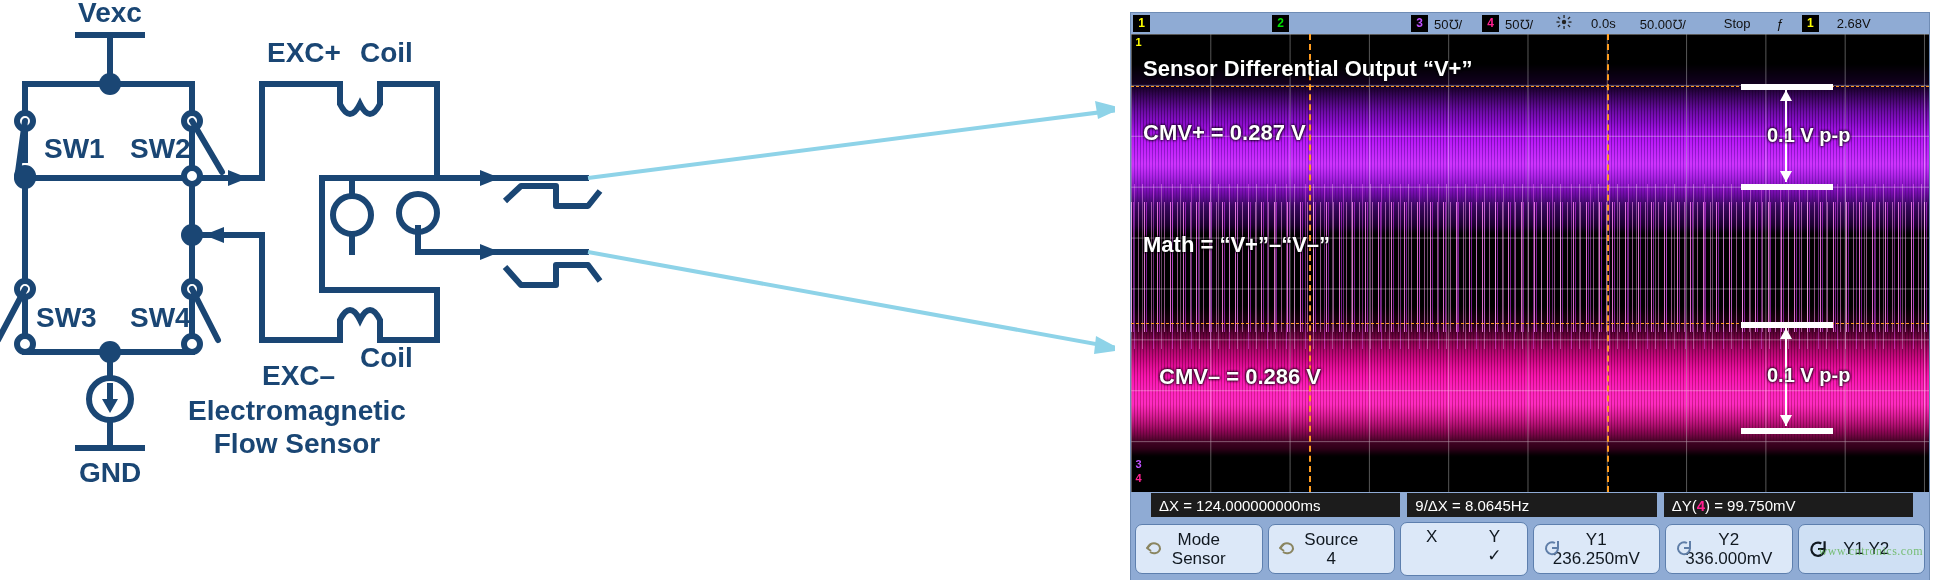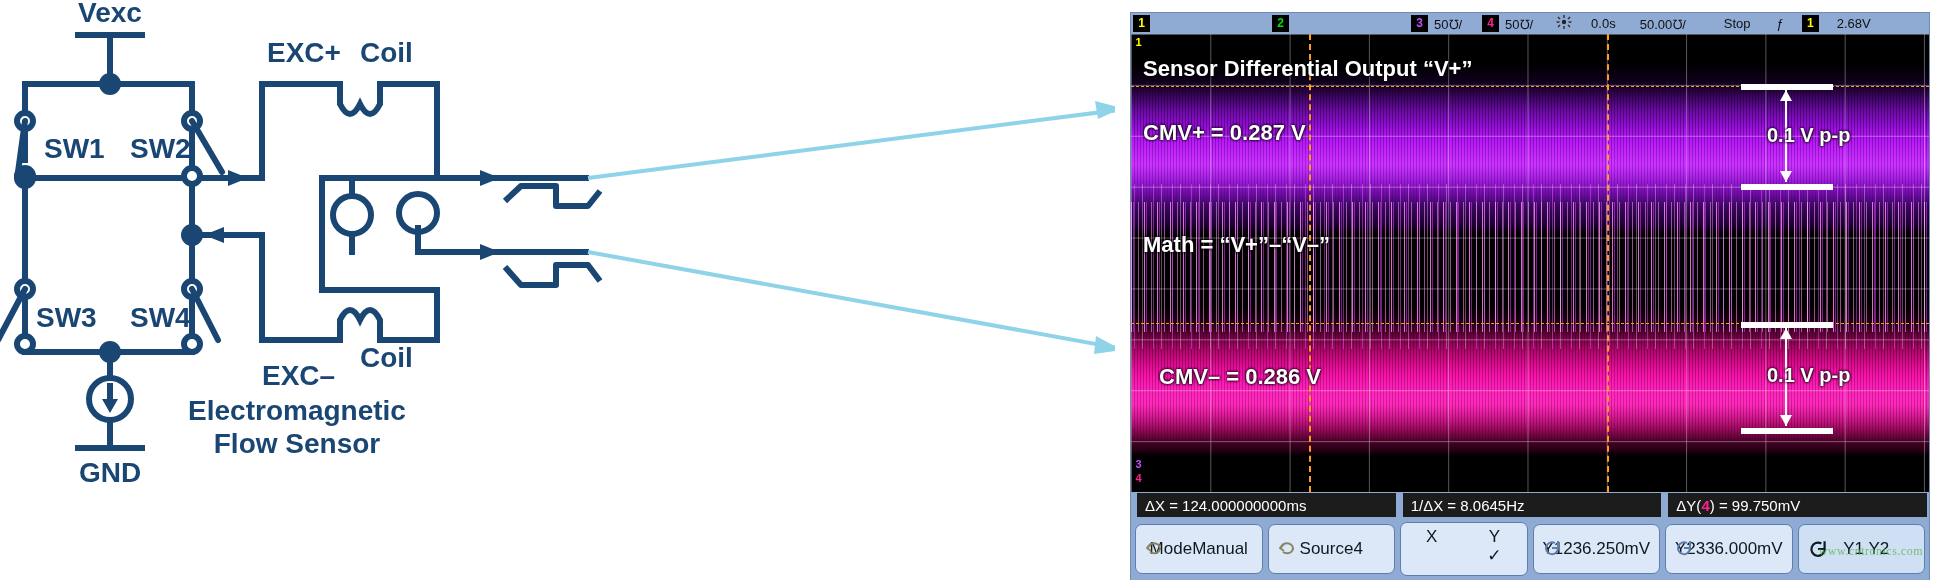--- a/index.html
+++ b/index.html
@@ -96,30 +96,30 @@
   .pparrow.a2{top:294px;height:98px;}
   .pparrow svg{position:absolute;left:-5px;}
 
   .edge-marker{position:absolute;left:1px;width:13px;height:13px;background:#000;
                font-size:11px;font-weight:bold;line-height:13px;text-align:center;}
   .edge-marker.e1{top:2px;color:#ffff00;}
   .edge-marker.e4{top:438px;color:#ff2090;}
   .edge-marker.e3{top:424px;color:#c050ff;}
 
   
-  .meas-row{display:flex;height:24px;align-items:stretch;background:#8fabd4;padding:1px 2px;gap:3px;}
+  .meas-row{display:flex;height:24px;align-items:stretch;background:#8fabd4;padding:1px 16px;gap:3px;}
   .meas-cell{flex:1;background:#1c1c1c;color:#ffffff;font-size:15px;
              display:flex;align-items:center;padding-left:8px;
              border-left:4px solid #8fabd4;font-family:"Liberation Sans",sans-serif;}
   .meas-cell .mag{color:#ff2090;font-weight:bold;}
 
   
   .softkeys{display:flex;height:56px;align-items:center;background:#8fabd4;padding:3px 4px;gap:5px;}
   .skey{flex:1;height:48px;background:#dce8f8;border:1px solid #5d7fae;border-radius:7px;
-        position:relative;display:flex;flex-direction:row;align-items:center;justify-content:center;
+        position:relative;display:flex;flex-direction:column;align-items:center;justify-content:center;
         color:#101820;font-size:17px;line-height:1.12;font-family:"Liberation Sans",sans-serif;}
   .skey .k-top{font-weight:normal;}
   .skey .k-bot{font-weight:normal;}
   .skey .knob{position:absolute;left:8px;top:13px;width:20px;height:20px;}
   .skey.xy{flex-direction:row;justify-content:space-around;align-items:flex-start;padding-top:4px;}
   .skey.xy .col{display:flex;flex-direction:column;align-items:center;}
   .skey.last{background:#cfe0f4;}
   .watermark{position:absolute;right:6px;bottom:20px;color:#59b24a;opacity:.75;
              font-size:12px;font-family:Liberation Serif, serif;letter-spacing:.5px;}
 </style>
@@ -352,39 +352,39 @@
         <svg width="12" height="98" viewBox="0 0 12 98">
           <path d="M6 0 L0 11 L12 11 Z" fill="#fff"></path>
           <path d="M6 98 L0 87 L12 87 Z" fill="#fff"></path>
         </svg>
       </div>
       <div class="ann pp2">0.1 V p-p</div>
     </div>
 
     <div class="meas-row">
       <div class="meas-cell">ΔX = 124.000000000ms</div>
-      <div class="meas-cell">1/ΔX = 8.0645Hz</div>
+      <div class="meas-cell">9/ΔX = 8.0645Hz</div>
       <div class="meas-cell">
         <span>ΔY(</span>
           <span class="mag">4</span>
           <span>) = 99.750mV</span>
       </div>
     </div>
 
     <div class="softkeys">
 
       <div class="skey">
         <span class="knob">
           <svg width="20" height="20" viewBox="0 0 20 20" fill="none" stroke="#8a8560" stroke-width="2">
             <path d="M4 10 a6 5 0 1 1 2 4"></path>
               <path d="M7 6 L3 10 L7 13" stroke-linejoin="round"></path>
           </svg>
         </span>
         <span class="k-top">Mode</span>
-        <span class="k-bot">Manual</span>
+        <span class="k-bot">Sensor</span>
       </div>
 
       <div class="skey">
         <span class="knob">
           <svg width="20" height="20" viewBox="0 0 20 20" fill="none" stroke="#8a8560" stroke-width="2">
             <path d="M4 10 a6 5 0 1 1 2 4"></path>
               <path d="M7 6 L3 10 L7 13" stroke-linejoin="round"></path>
           </svg>
         </span>
         <span class="k-top">Source</span>

